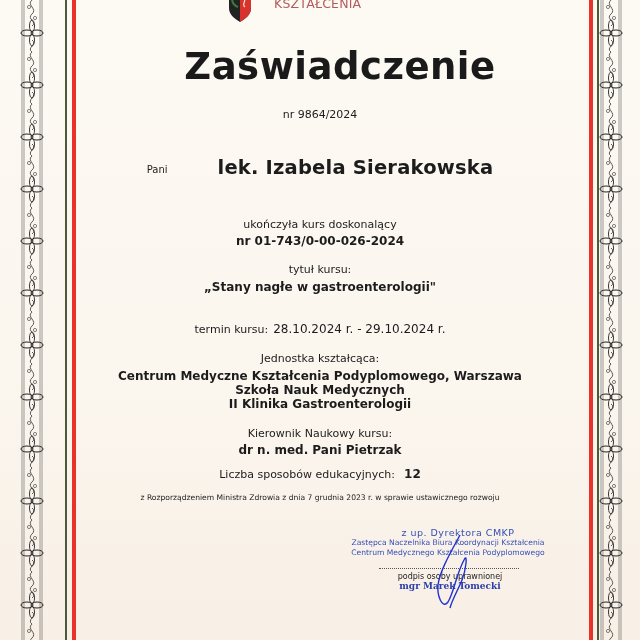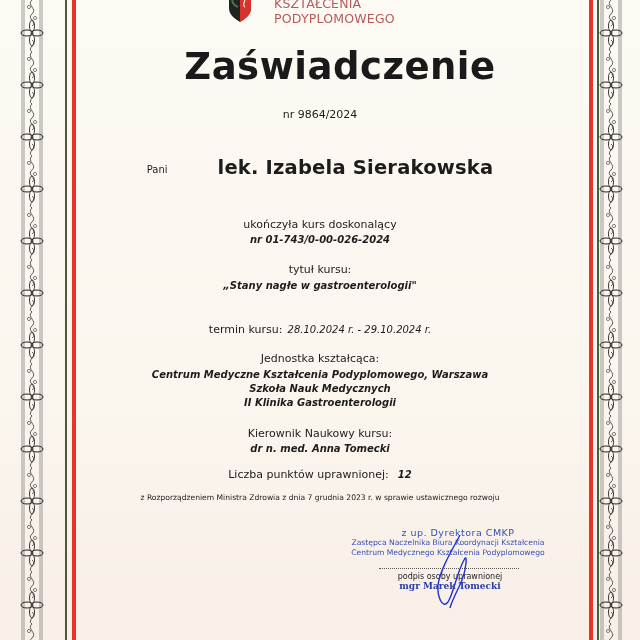--- a/index.html
+++ b/index.html
@@ -41,21 +41,21 @@
     .content { position: absolute; left: 0; top: 0; width: 640px; }
     .c { position: absolute; left: 0; width: 640px; text-align: center; }
 
     .title { top: 45px; font-size: 37px; font-weight: bold; letter-spacing: 0.5px; color: #1a1a1a; margin-left: 20px; }
     .nr { top: 108px; font-size: 11px; }
     .name-line { top: 156px; }
     .name-line .pani { font-size: 10px; margin-right: 6px; vertical-align: 1px; }
     .name-line .name { font-size: 19.5px; font-weight: bold; letter-spacing: 0.2px; margin-left: 44px; }
 
     .t11 { font-size: 11px; }
-    .b11 { font-size: 10px; font-weight: bold; font-style: italic; }
+    .b11 { font-size: 12px; font-weight: bold; }
 
     .completed { top: 218px; }
     .course-nr { top: 234px; }
     .course-title-label { top: 263px; }
     .course-title { top: 280px; }
     .term { top: 318px; }
     .unit-label { top: 352px; }
     .unit-1 { top: 369px; }
     .unit-2 { top: 383px; }
     .unit-3 { top: 397px; }
@@ -122,21 +122,20 @@
 
   <div class="logo-area">
     <svg class="shield" viewBox="0 0 24 26">
       <path d="M1 0 H23 V12 C23 19,17 23,12 26 C7 23,1 19,1 12 Z" fill="#222"></path>
       <path d="M12 0 H23 V12 C23 19,17 23,12 26 Z" fill="#d8322c"></path>
       <path d="M4 2 C4 8,7 10,10 11" fill="none" stroke="#3f7a3a" stroke-width="2"></path>
       <path d="M16 2 C19 5,13 8,17 11" fill="none" stroke="#f2e6c8" stroke-width="1.2"></path>
     </svg>
     <div class="logo-text">
       <span>KSZTAŁCENIA</span>
-      <span>PODYPLOMOWEGO</span>
     </div>
   </div>
 
   <div class="content">
     <div class="c title">Zaświadczenie</div>
     <div class="c nr">nr 9864/2024</div>
 
     <div class="c name-line">
       <span class="pani">Pani</span><span class="name">lek. Izabela Sierakowska</span>
     </div>
@@ -151,24 +150,24 @@
       <span class="t11">termin kursu:</span>
       <span class="b11" style="font-weight:normal;">28.10.2024 r. - 29.10.2024 r.</span>
     </div>
 
     <div class="c t11 unit-label">Jednostka kształcąca:</div>
     <div class="c b11 unit-1">Centrum Medyczne Kształcenia Podyplomowego, Warszawa</div>
     <div class="c b11 unit-2">Szkoła Nauk Medycznych</div>
     <div class="c b11 unit-3">II Klinika Gastroenterologii</div>
 
     <div class="c t11 head-label">Kierownik Naukowy kursu:</div>
-    <div class="c b11 head-name">dr n. med. Anna Tomecki</div>
+    <div class="c b11 head-name">dr n. med. Pani Pietrzak</div>
 
     <div class="c points">
-      <span class="t11">Liczba punktów uprawnionej:</span>
+      <span class="t11">Liczba sposobów edukacyjnych:</span>
       <span class="b11" style="margin-left:4px;">12</span>
     </div>
 
     <div class="c legal">
       <span>z Rozporządzeniem Ministra Zdrowia z dnia 7 grudnia 2023 r. w sprawie ustawicznego rozwoju</span>
     </div>
   </div>
 
   <div class="stamp">
     <div class="l0">z up. Dyrektora CMKP</div>

